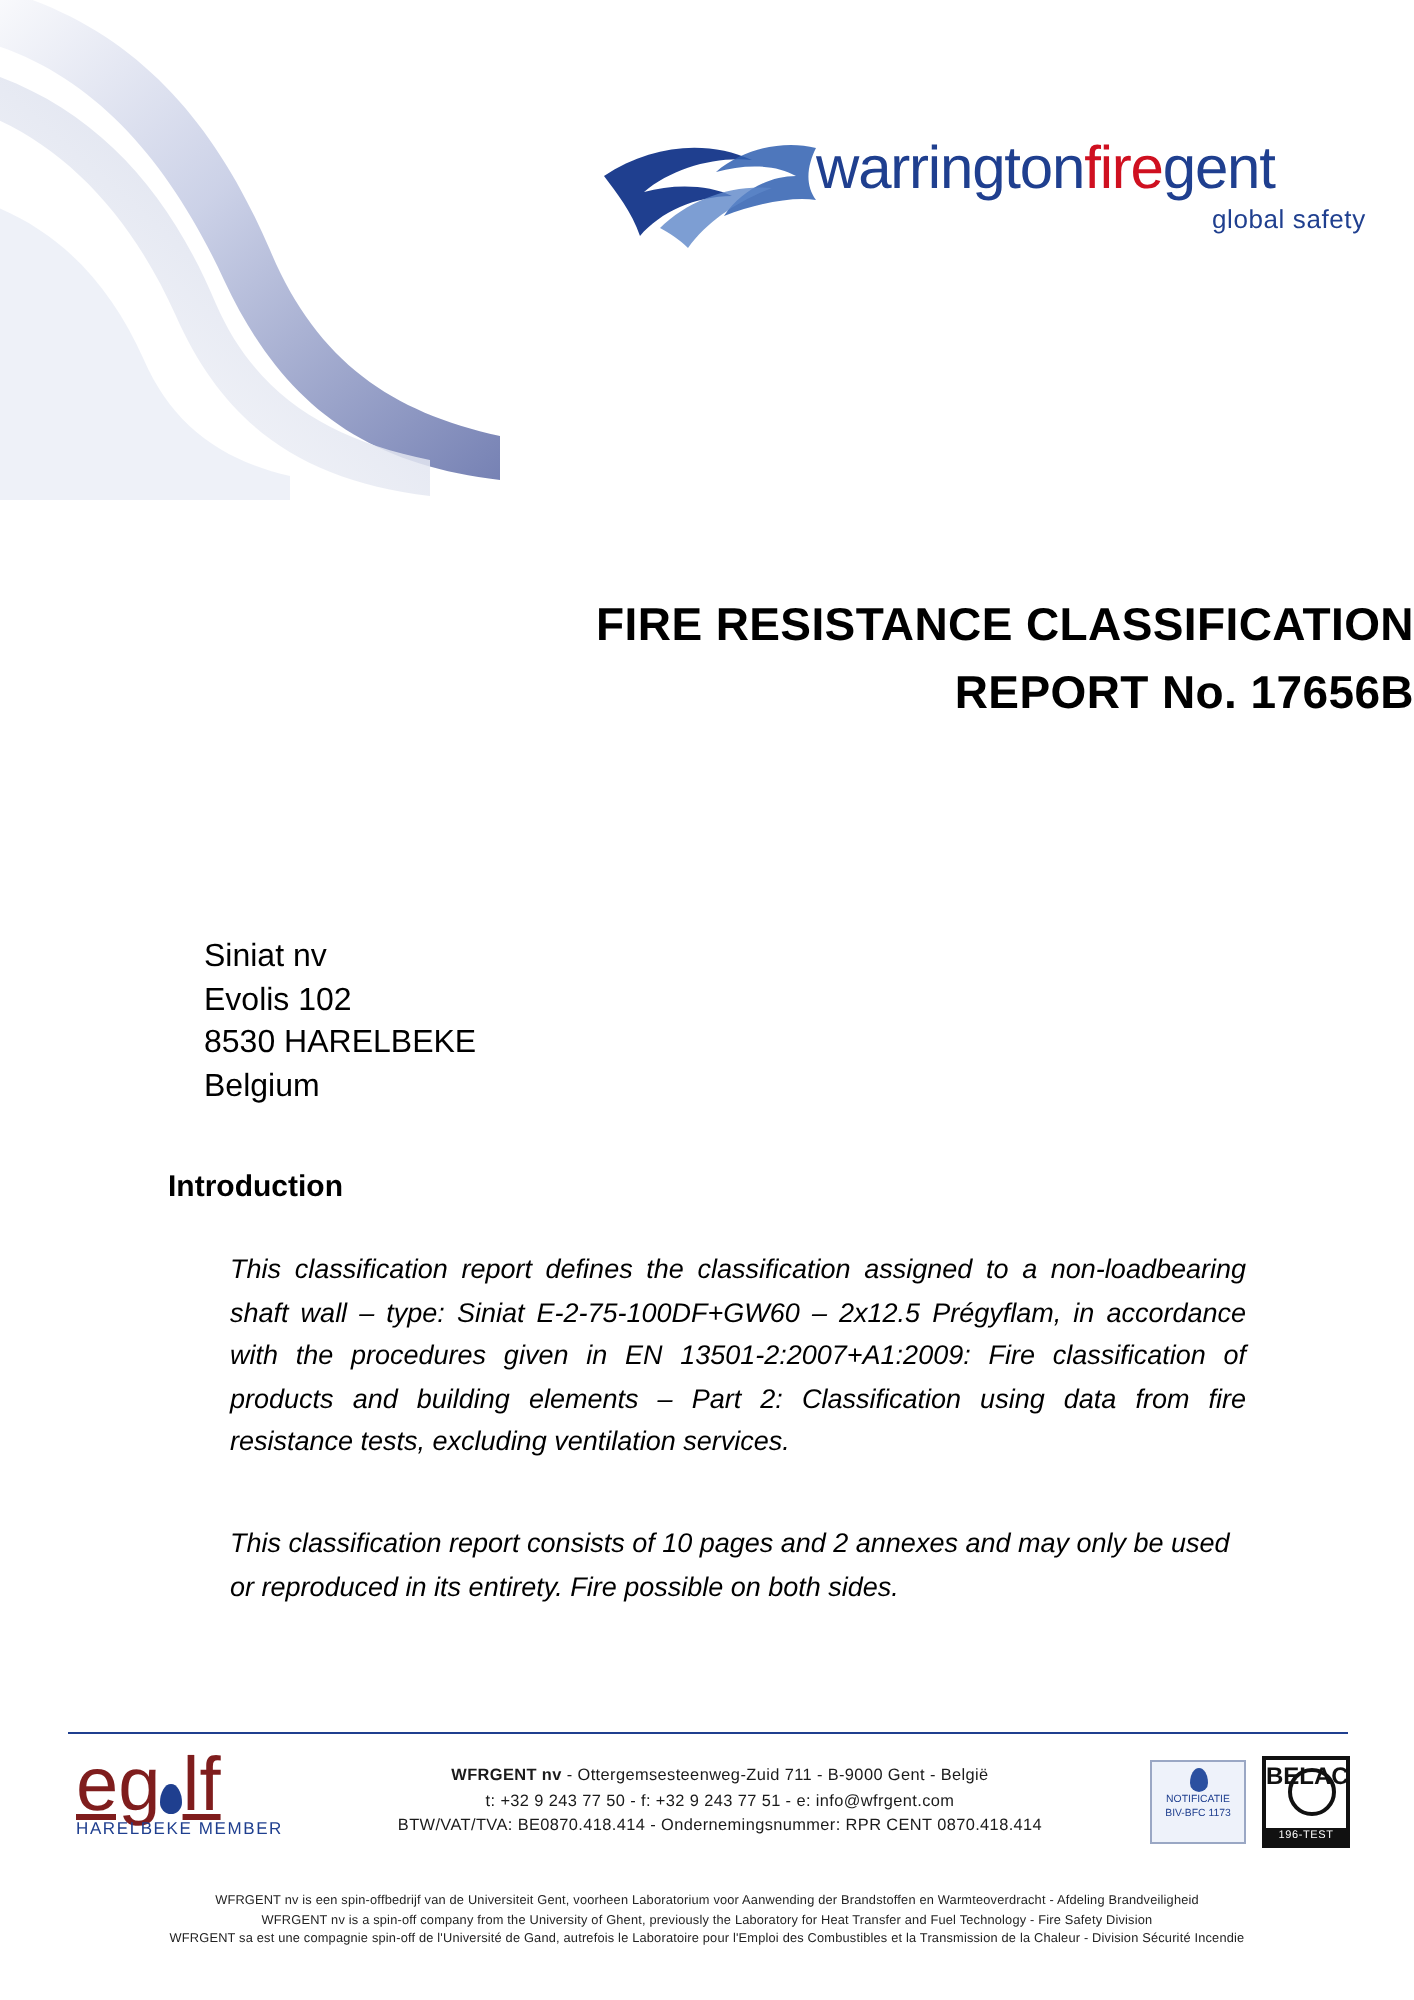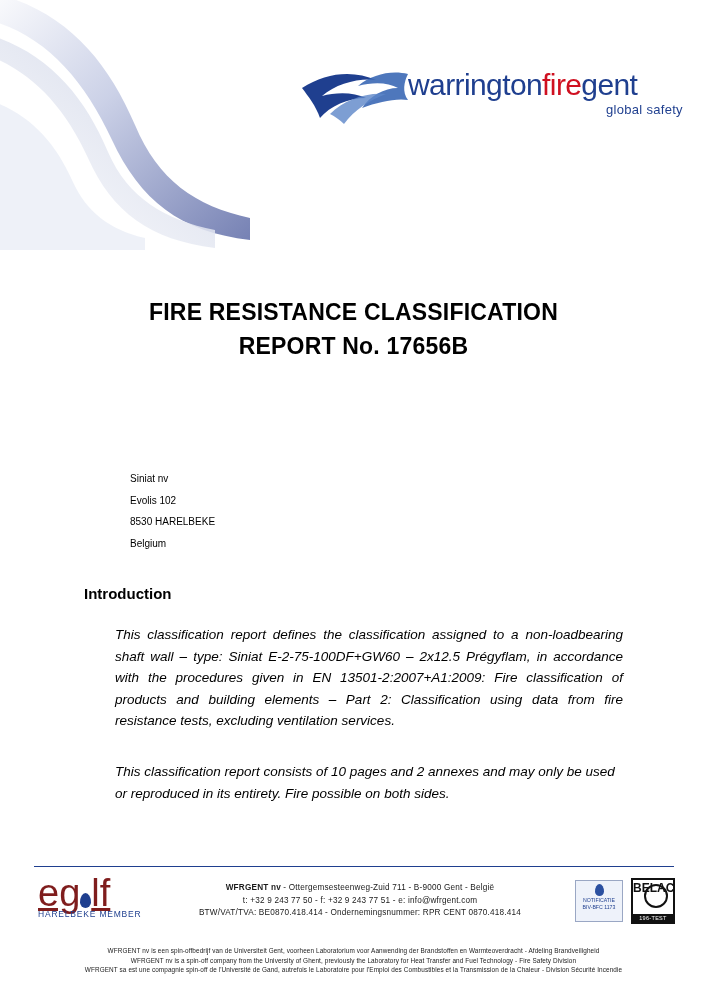--- a/index.html
+++ b/index.html
@@ -63,42 +63,42 @@
     color: #1f3f8f;
     letter-spacing: 0.3px;
   }
 
   
   .doc-title {
     position: absolute;
     left: 0;
     top: 295px;
     width: 707px;
-    text-align: center;
+    text-align: right;
     font-size: 23px;
     font-weight: bold;
     line-height: 34px;
     letter-spacing: 0.2px;
   }
 
   
   .section-heading {
     position: absolute;
     left: 84px;
     font-size: 15px;
     font-weight: bold;
   }
   #owner-heading { top: 428px; }
   #intro-heading { top: 585px; }
 
   .address-block {
     position: absolute;
-    left: 130px;
+    left: 102px;
     top: 468px;
-    font-size: 10px;
+    font-size: 16px;
     line-height: 21.5px;
   }
 
   .para {
     position: absolute;
     left: 115px;
     width: 508px;
     font-size: 13.5px;
     line-height: 21.5px;
     text-align: justify;

